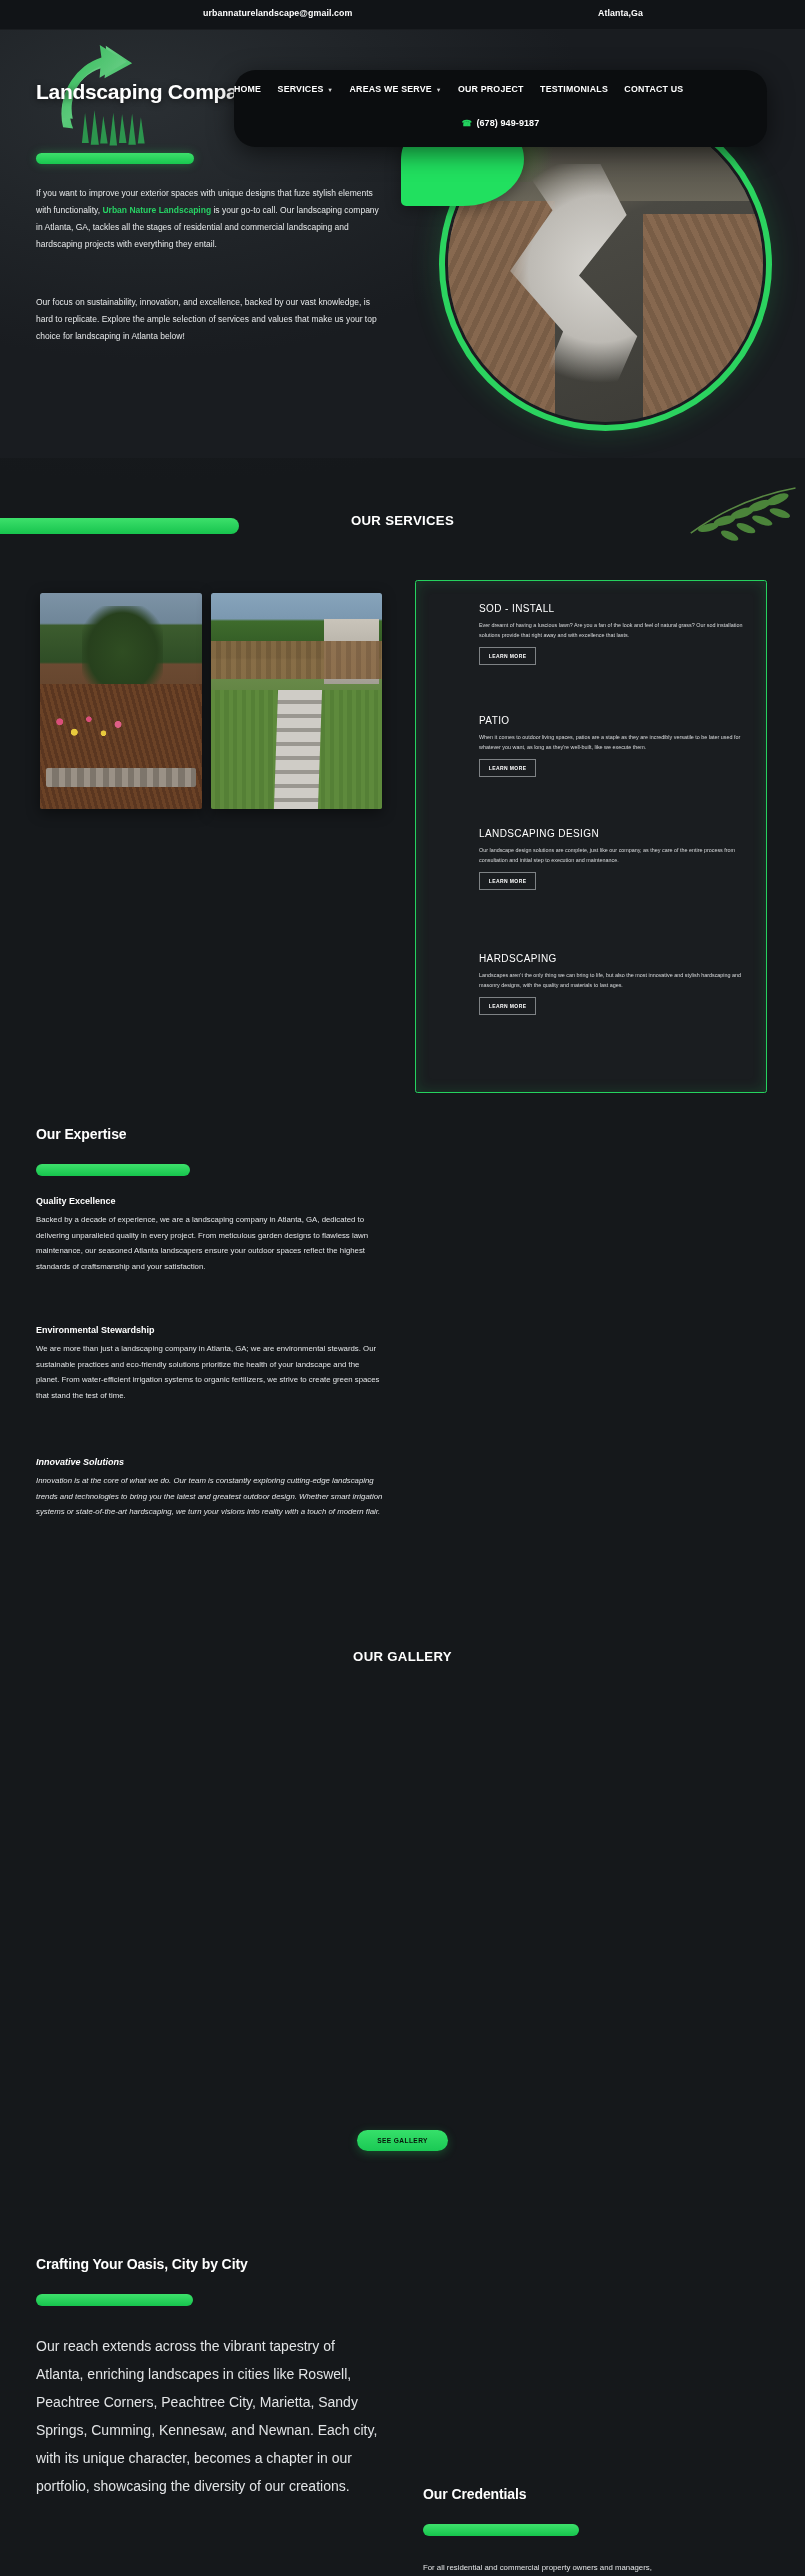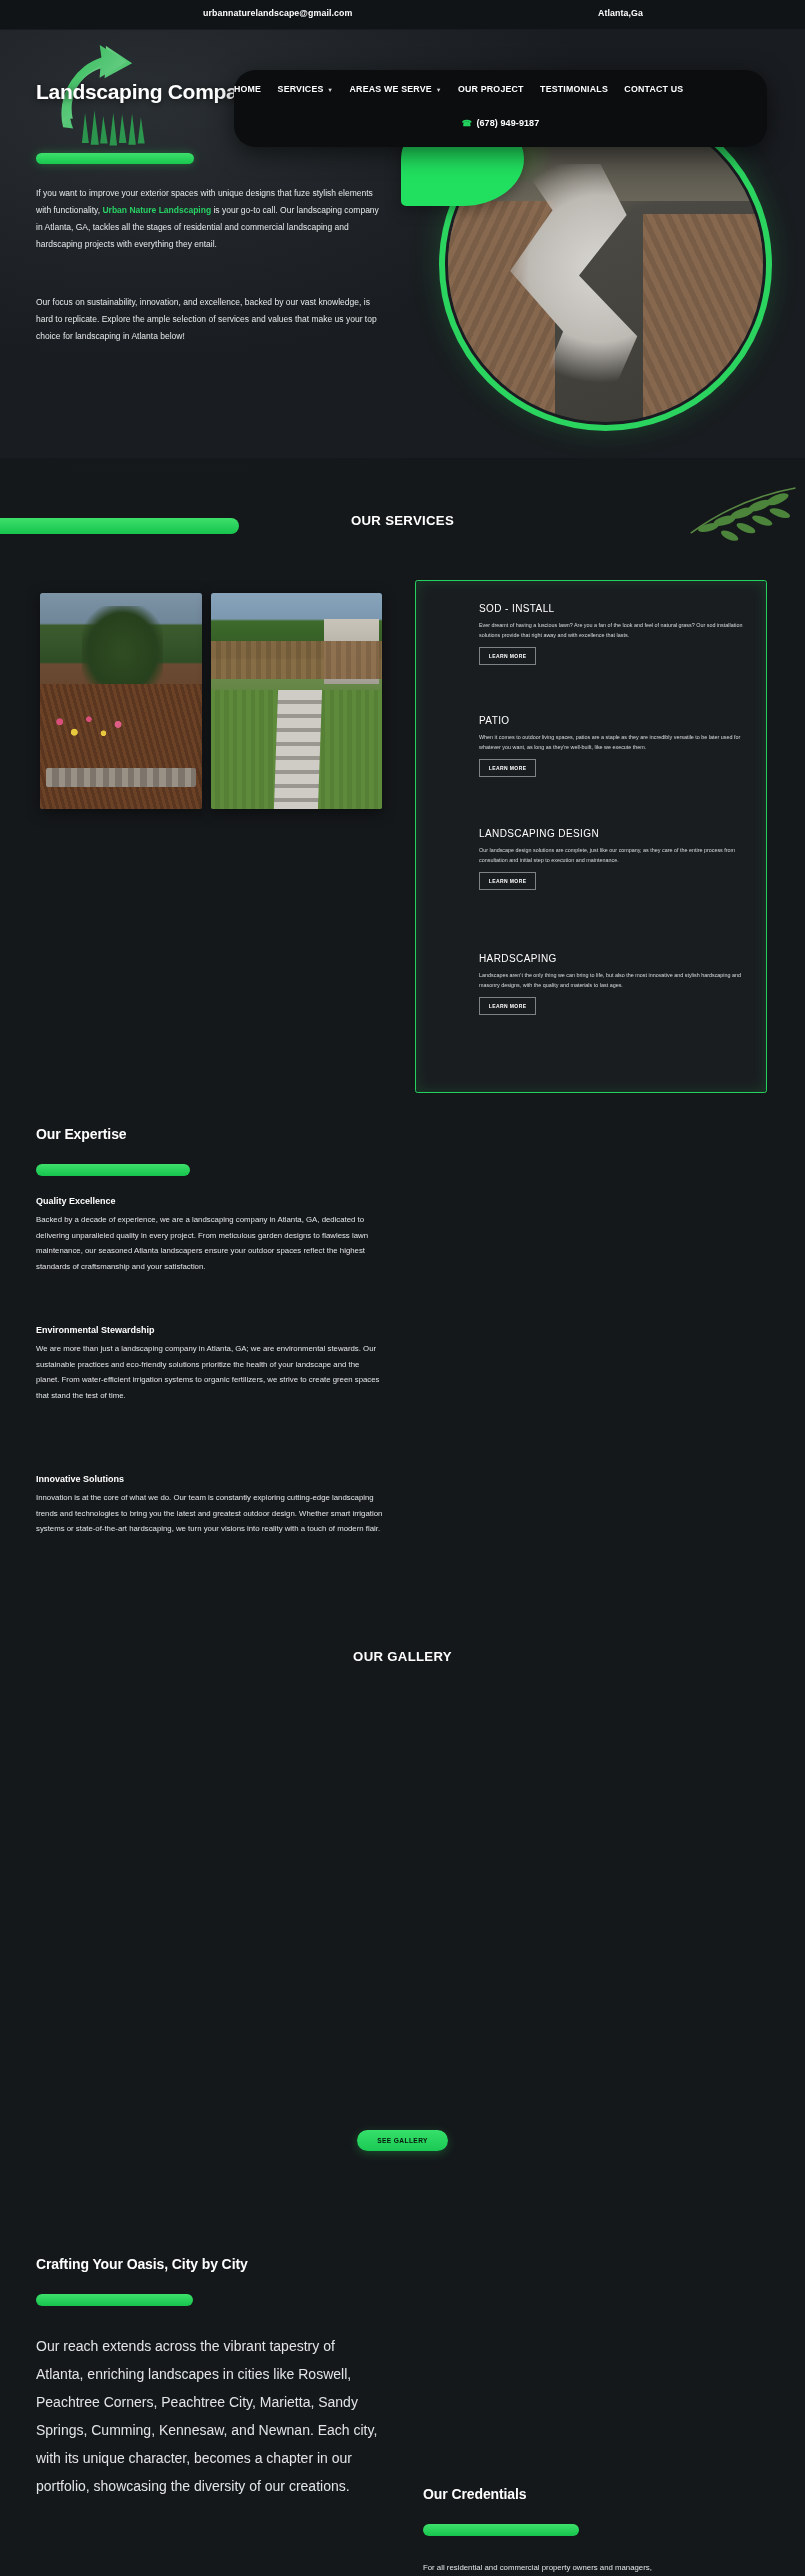--- a/index.html
+++ b/index.html
@@ -250,21 +250,21 @@
   .exp-bar{
     position:absolute; left:36px; top:62px; width:154px; height:12px;
     border-radius:6.3px;
     background:linear-gradient(180deg,#3de06b 0%,#16c44d 100%);
   }
   .exp-block{ position:absolute; left:36px; width:347px; }
   .exp-h{ font-size:9px; font-weight:800; color:#fff; margin-bottom:6.3px; }
   .exp-p{ font-size:7.8px; line-height:2.0; color:#e2e4e6; }
   .eb1{ top:94px; }
   .eb2{ top:223px; }
-  .eb3{ top:372px; }
+  .eb3{ top:355px;font-style:italic; }
 
   
   .sec-gallery{ position:absolute; top:1611px; left:0; width:805px; height:566px; }
   .gal-title{
     position:absolute; top:38px; left:0; width:805px; text-align:center;
     font-size:13.2px; font-weight:800; letter-spacing:0.3px; color:#fff;
   }
   .gal-grid{
     position:absolute; top:82px; left:0; width:805px; height:390px;
   }

